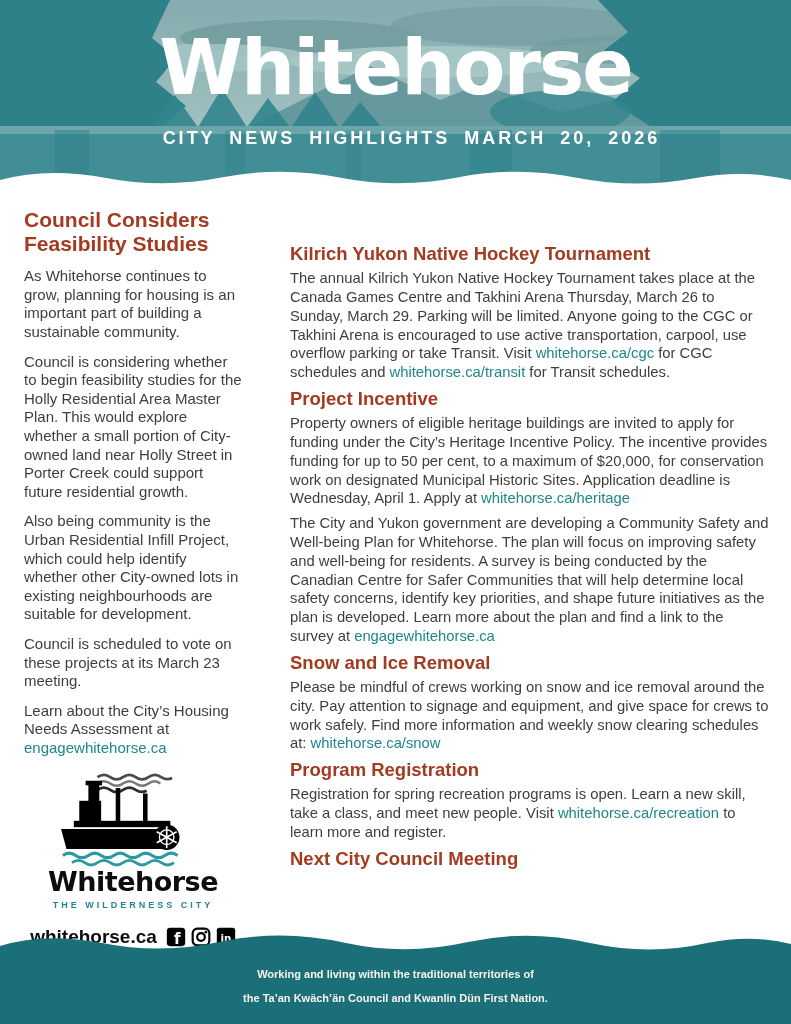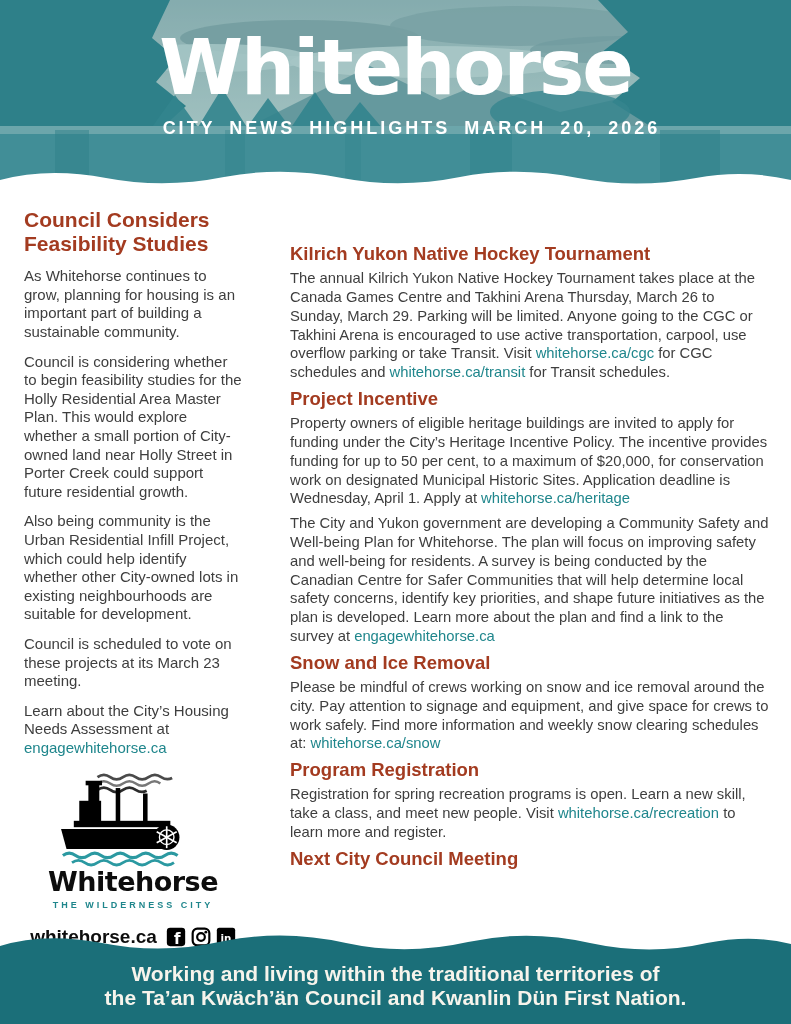--- a/index.html
+++ b/index.html
@@ -14,21 +14,21 @@
   *{margin:0;padding:0;box-sizing:border-box;}
   html,body{background:#ffffff;}
   body{font-family:"Liberation Sans",sans-serif;color:var(--body);}
   .page{position:relative;width:791px;height:1024px;background:#fff;overflow:hidden;margin:0 auto;}
 
   
   .masthead{position:relative;width:791px;height:196px;overflow:hidden;}
   .masthead svg.scene{position:absolute;inset:0;display:block;}
   .masthead-text{position:absolute;left:0;right:0;top:30px;text-align:center;color:#fff;}
   .masthead-title{font-family:"DejaVu Sans","Liberation Sans",sans-serif;font-size:76px;font-weight:800;letter-spacing:-2px;line-height:1;}
-  .masthead-sub{margin-top:12px;font-size:18px;font-weight:700;letter-spacing:3px;word-spacing:6px;padding-left:32px;}
+  .masthead-sub{margin-top:22px;font-size:18px;font-weight:700;letter-spacing:3px;word-spacing:6px;padding-left:32px;}
 
   
   .main{display:flex;align-items:center;padding:12px 0 0 0;height:713px;}
   .left-col{width:262px;padding:2px 20px 0 24px;flex:0 0 262px;}
   .v-divider{width:2px;background:var(--divider);flex:0 0 2px;margin-bottom:6px;}
   .right-col{flex:1;padding:2px 21px 0 26px;}
 
   .kicker{color:var(--rust);font-size:25px;font-weight:800;margin-bottom:8px;}
   .article-title{color:var(--rust);font-size:21px;font-weight:800;line-height:1.16;margin-bottom:11px;}
   .body{font-size:15px;line-height:18.6px;color:var(--body);}
@@ -45,21 +45,21 @@
   .logo-wordmark{font-family:"DejaVu Sans","Liberation Sans",sans-serif;font-size:27px;font-weight:800;color:#0d0d0d;letter-spacing:-0.5px;line-height:1;margin-top:-2px;}
   .logo-tagline{font-size:9px;font-weight:700;letter-spacing:3px;color:var(--link);margin-top:5px;}
   .website-row{display:flex;justify-content:center;align-items:center;gap:9px;margin-top:16px;}
   .website{font-size:19px;font-weight:800;color:#0d0d0d;}
   .social-icons{display:flex;align-items:center;gap:5px;}
   .social-icons svg{display:block;}
 
   
   .footer{position:absolute;left:0;right:0;bottom:0;height:114px;}
   .footer svg{position:absolute;inset:0;display:block;}
-  .footer-text{position:absolute;left:0;right:0;top:52px;text-align:center;color:#f7f4ec;font-size:21px;font-weight:700;line-height:24px;}
+  .footer-text{position:absolute;left:0;right:0;top:52px;text-align:center;color:#f7f4ec;font-size:11px;font-weight:700;line-height:24px;}
 </style>
 </head>
 <body>
 
 <div class="page">
 
   <header class="masthead">
     <svg class="scene" width="791" height="196" viewBox="0 0 791 196" preserveAspectRatio="none">
       <defs>
         <linearGradient id="sky" x1="0" y1="0" x2="0" y2="1">

